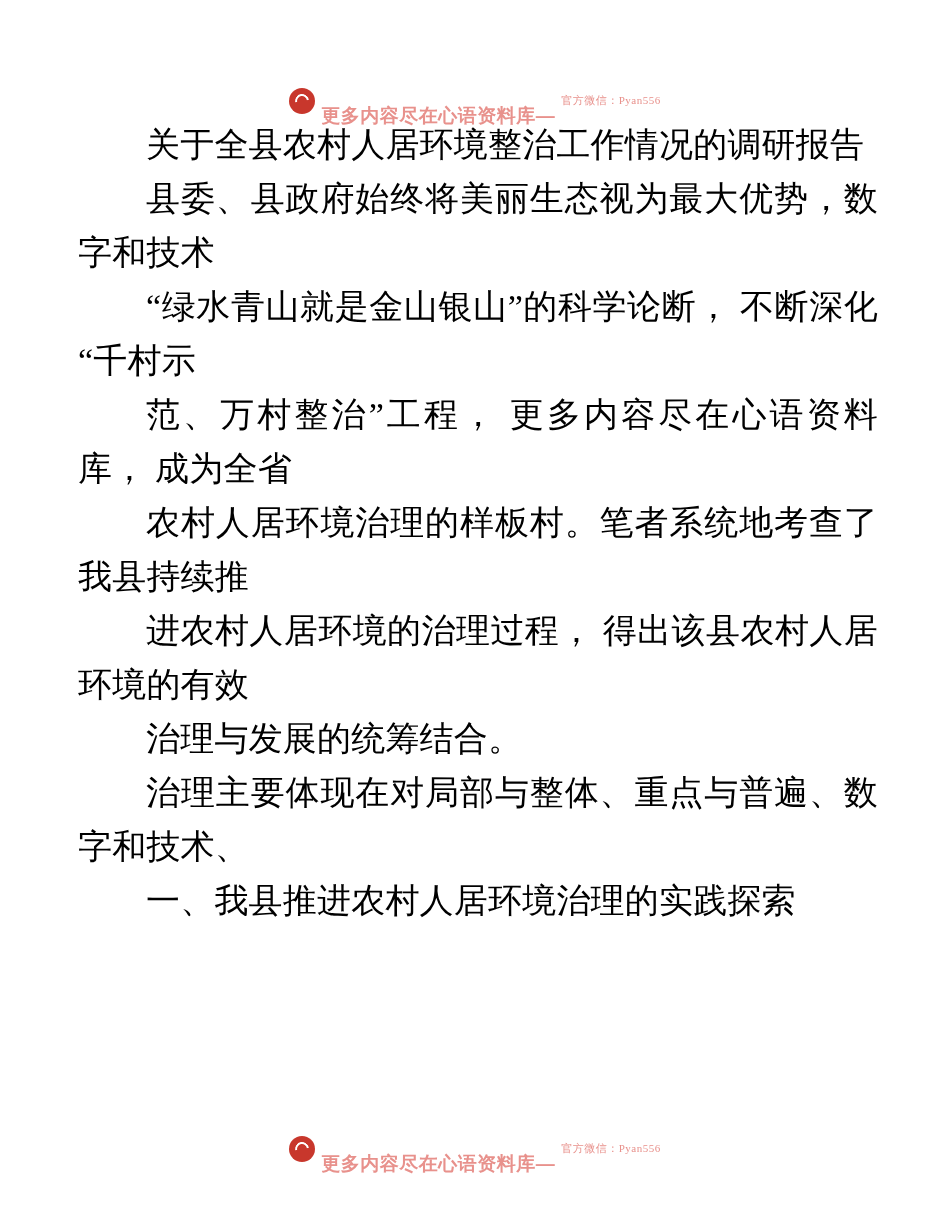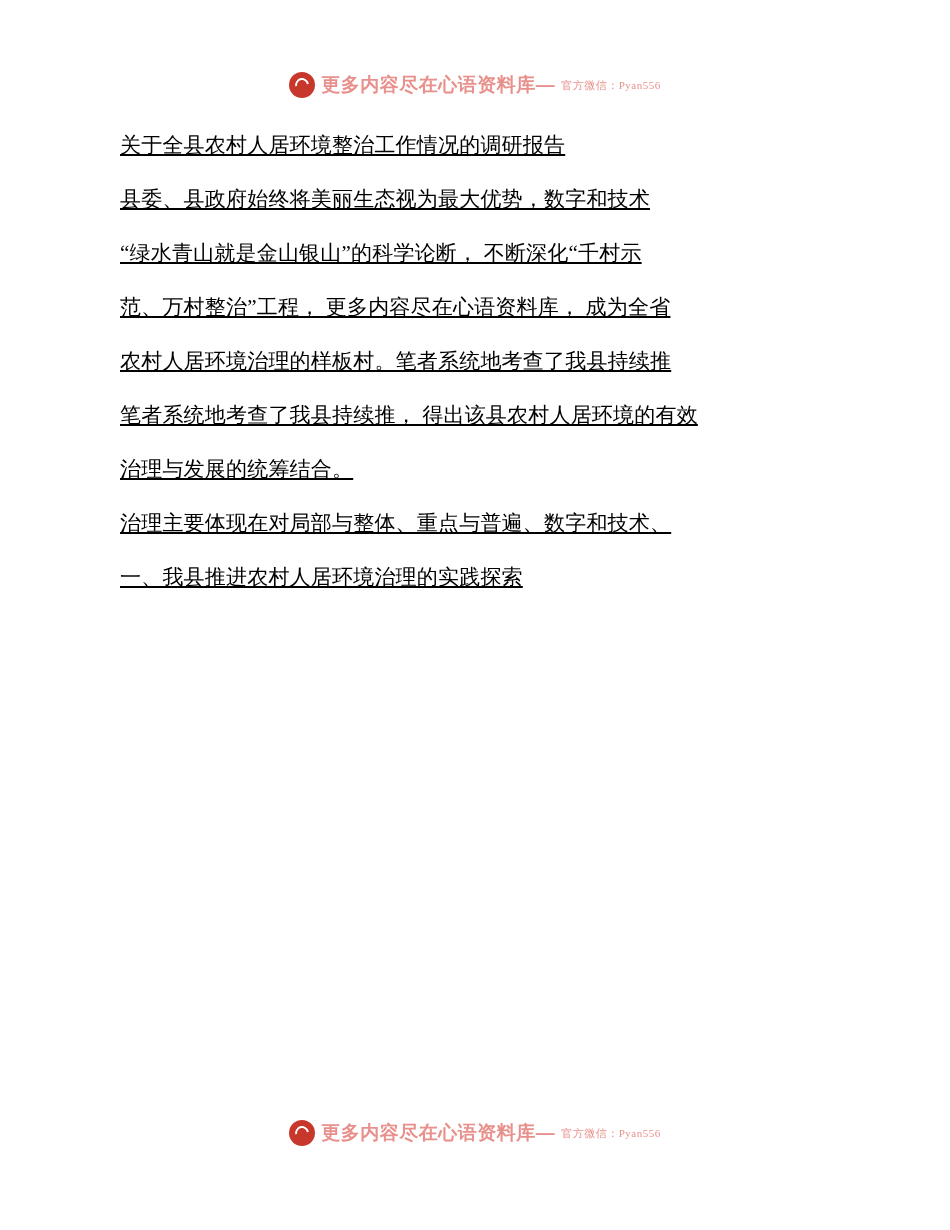--- a/index.html
+++ b/index.html
@@ -60,64 +60,64 @@
     transform: rotate(35deg);
     box-sizing: border-box;
   }
 
   .wm-main {
     font-family: "Liberation Sans", "DejaVu Sans", sans-serif;
     font-weight: bold;
     font-size: 19px;
     color: #e8918c;
     letter-spacing: 0.5px;
+    margin-top: 31px;
   }
   .wm-sub {
     font-family: Liberation Serif, serif;
     font-size: 11px;
     color: #e8918c;
     letter-spacing: 0.5px;
   }
 
   
   .doc-body {
     position: absolute;
     top: 118px;
     left: 78px;
     width: 800px;
   }
   .para {
-    font-size: 21px;
+    font-size: 34px;
     line-height: 54px;
     text-indent: 2em;
     margin: 0;
     letter-spacing: 0.2px;
     text-align: justify;
     font-family: "Liberation Serif", "DejaVu Serif", serif;
-    text-decoration: underline;
   }
 </style>
 </head>
 <body>
 
 <div class="page">
 
   <div class="watermark watermark-top">
     <span class="wm-badge"></span>
     <span class="wm-main">更多内容尽在心语资料库—</span>
     <span class="wm-sub">官方微信：Pyan556</span>
   </div>
 
   <div class="doc-body">
     <p class="para">关于全县农村人居环境整治工作情况的调研报告</p>
     <p class="para">县委、县政府始终将美丽生态视为最大优势，数字和技术</p>
     <p class="para">“绿水青山就是金山银山”的科学论断， 不断深化“千村示</p>
     <p class="para">范、万村整治”工程， 更多内容尽在心语资料库， 成为全省</p>
     <p class="para">农村人居环境治理的样板村。笔者系统地考查了我县持续推</p>
-    <p class="para">笔者系统地考查了我县持续推， 得出该县农村人居环境的有效</p>
+    <p class="para">进农村人居环境的治理过程， 得出该县农村人居环境的有效</p>
     <p class="para">治理与发展的统筹结合。</p>
     <p class="para">治理主要体现在对局部与整体、重点与普遍、数字和技术、</p>
     <p class="para">一、我县推进农村人居环境治理的实践探索</p>
   </div>
 
   <div class="watermark watermark-bottom">
     <span class="wm-badge"></span>
     <span class="wm-main">更多内容尽在心语资料库—</span>
     <span class="wm-sub">官方微信：Pyan556</span>
   </div>

